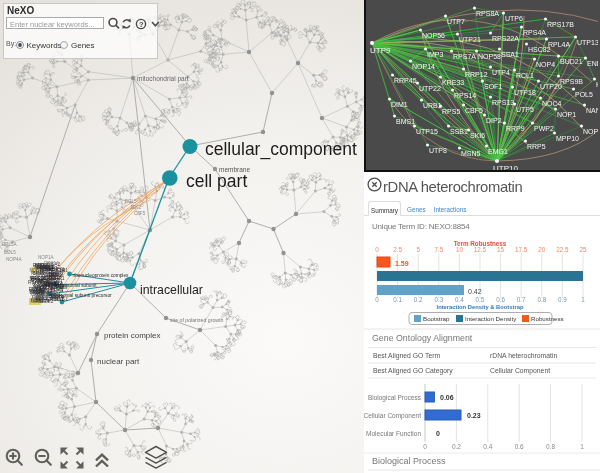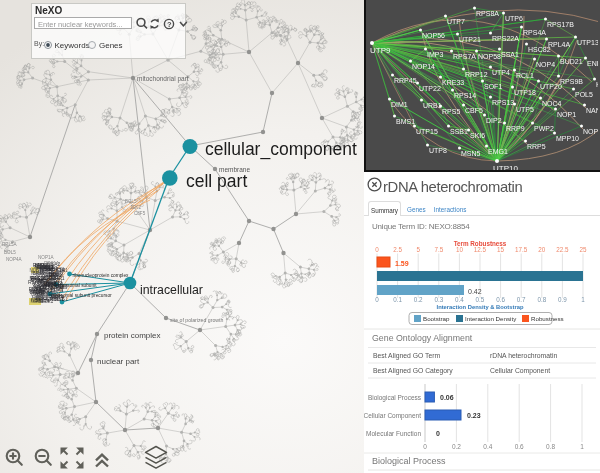--- a/index.html
+++ b/index.html
@@ -1,20 +1,20 @@
 <!DOCTYPE html>
 <html><head><meta charset="utf-8">
 <style>
 * { margin:0; padding:0; box-sizing:border-box; }
 body { font-family:"Liberation Sans", sans-serif; }
 #app { position:relative; width:600px; height:473px; overflow:hidden; background:#fff; }
 #left { position:absolute; left:0; top:0; width:364px; height:473px;
   background:radial-gradient(ellipse 420px 380px at 78% 72%, #fbfaf9 0%, #f3f1ee 55%, #e6e3de 100%); }
 #search { position:absolute; left:3px; top:3px; width:155px; height:56px;
-  background:rgba(255,255,255,0.74); border:1px solid #c9c9c5;margin-left:28px; }
+  background:rgba(255,255,255,0.74); border:1px solid #c9c9c5; }
 #nexo { position:absolute; left:3px; top:1px; font-size:10px; font-weight:bold; color:#2b2b2b; }
 #sinput { position:absolute; left:2px; top:13px; width:98px; height:11.5px; background:#fff;
   border:1px solid #aaa; font-size:7.5px; color:#999; padding:2px 0 0 3px; }
 #sicons { position:absolute; left:104px; top:13px; }
 #sby { position:absolute; left:2px; top:36px; font-size:7px; color:#555; }
 #sradio { position:absolute; left:11px; top:34.5px; }
 #netpanel { position:absolute; left:364px; top:0; width:236px; height:172px; background:#4a4a4a;
   border-left:2px solid #111; border-bottom:2.5px solid #111; overflow:hidden; }
 #details { position:absolute; left:364px; top:172px; width:236px; height:263px; background:#fff; }
 #closei { position:absolute; left:3px; top:5px; }

